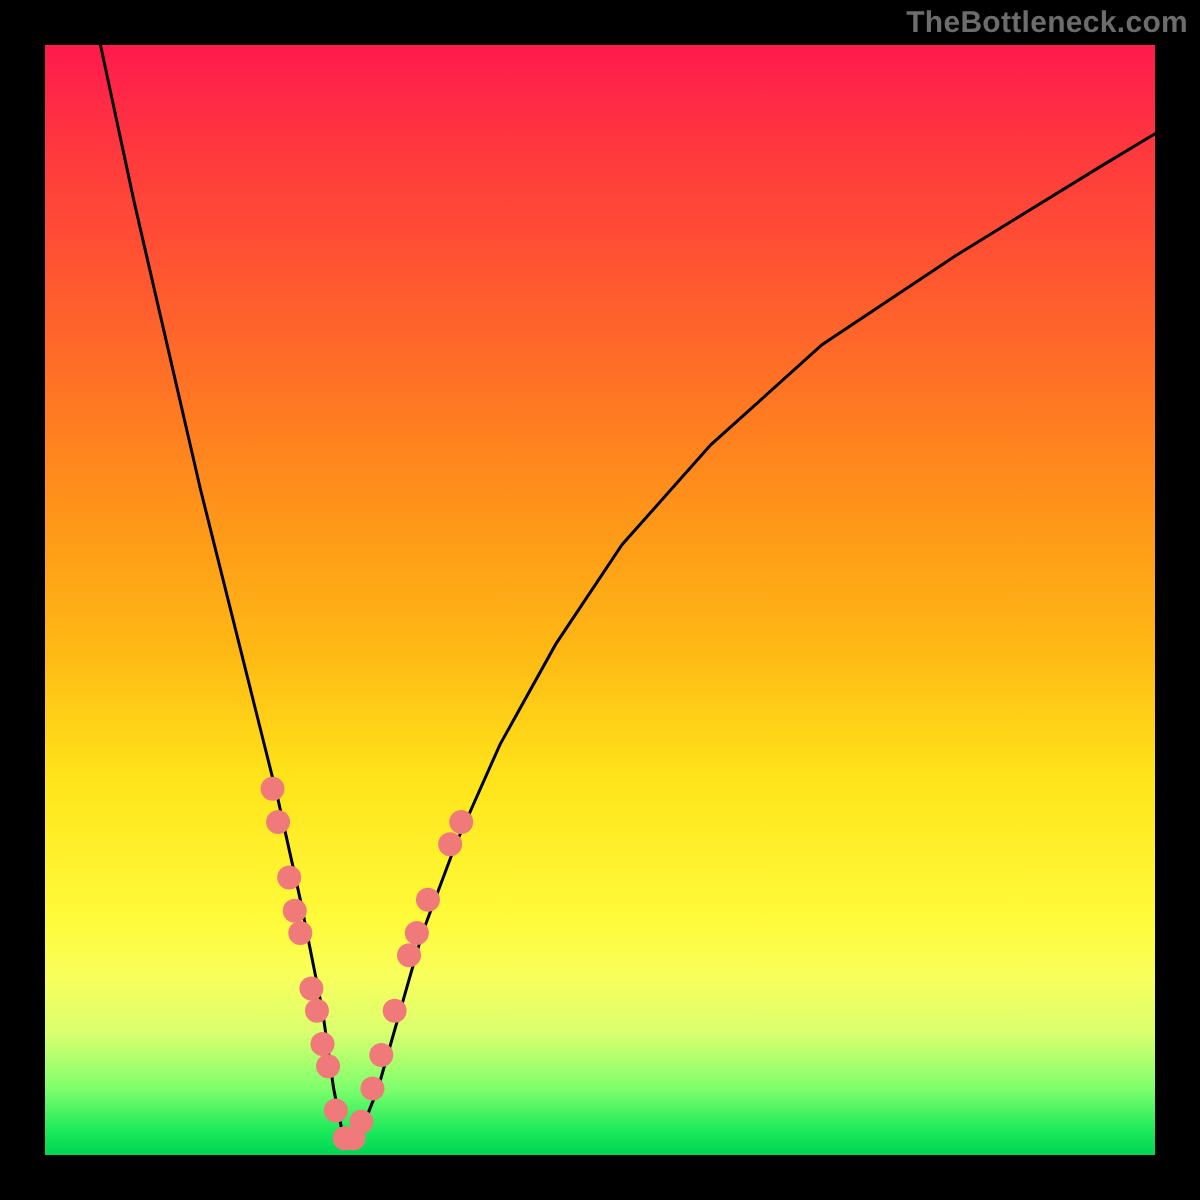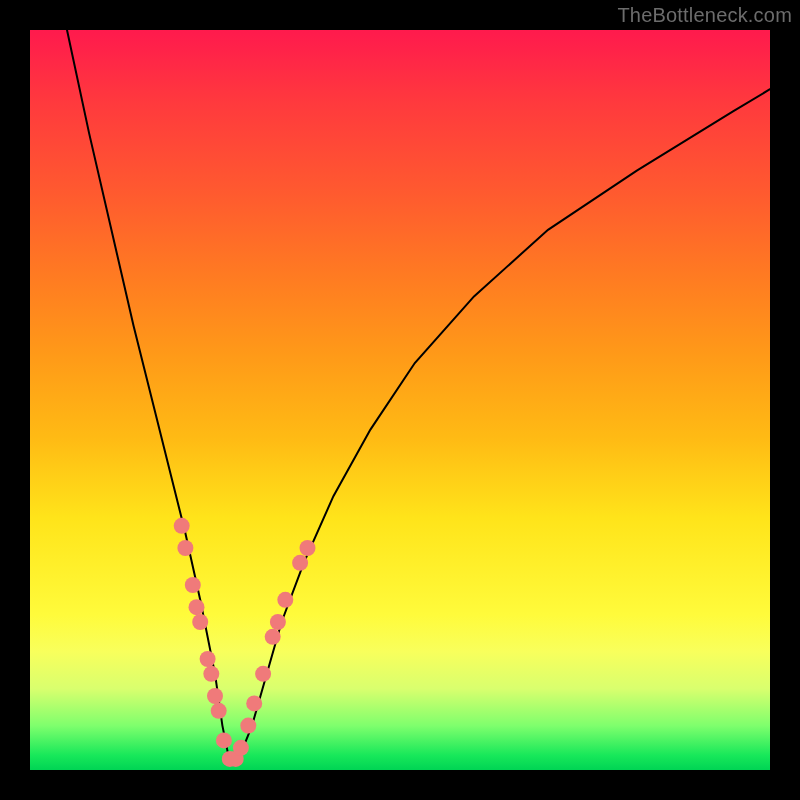--- a/index.html
+++ b/index.html
@@ -40,21 +40,21 @@
       #18e85a 98%,
       #00d454 100%
     );
   }
   .watermark {
     position: absolute;
     top: 4px;
     right: 8px;
     color: #6c6c6c;
     font-size: 20px;
-    font-weight: 400;
+    font-weight: 700;
     letter-spacing: 0.2px;
     user-select: none;
   }
   svg.curve-layer {
     position: absolute;
     left: 0;
     top: 0;
     width: 740px;
     height: 740px;
     overflow: visible;

